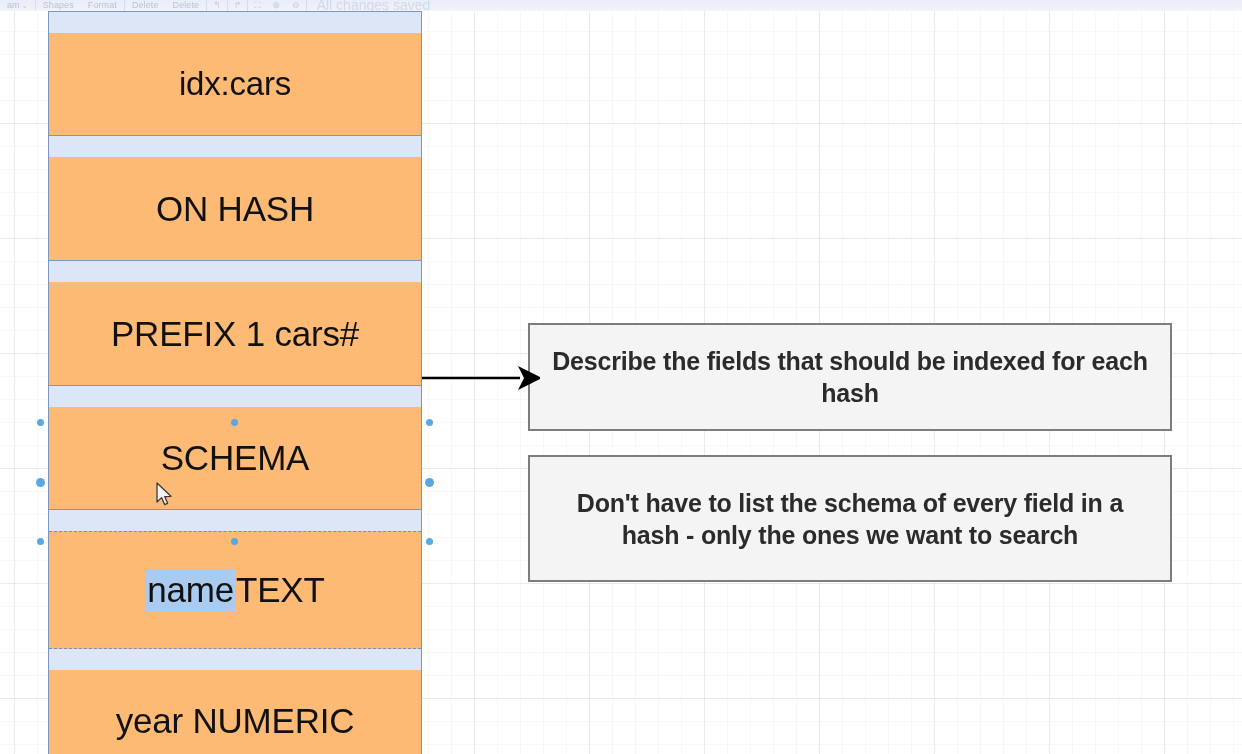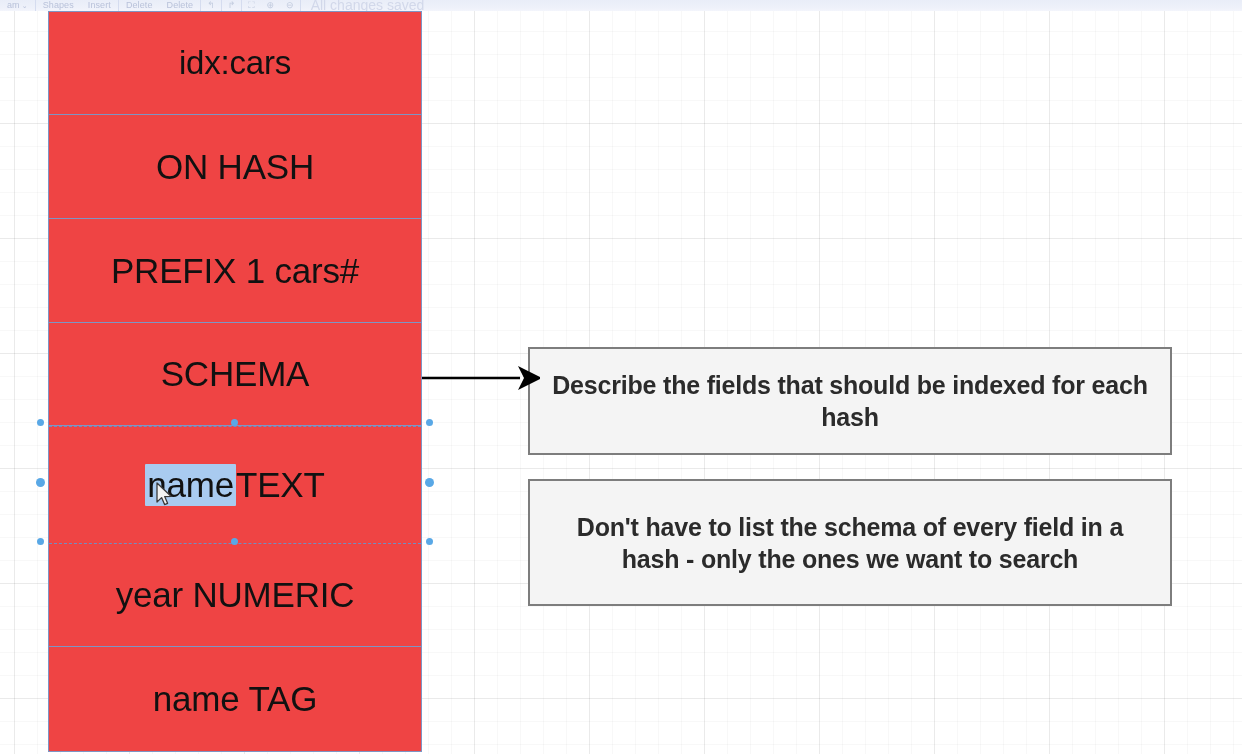--- a/index.html
+++ b/index.html
@@ -88,29 +88,30 @@
     left: 48px;
     top: 11px;
     width: 374px;
     z-index: 10;
     border: 1.6px solid #7e95c4;
     box-sizing: border-box;
     background: #dce6f7;
   }
   .idx-cell {
     box-sizing: border-box;
-    background: #ef4444;
+    background: #fdba74;
     color: #111111;
     display: flex;
     align-items: center;
     justify-content: center;
     font-size: 35px;
     letter-spacing: -0.2px;
     border-bottom: 1.6px solid #7e95c4;
     text-align: center;
+    margin-top: 21px;
   }
   .idx-cell:last-child { border-bottom: none; }
 
   .idx-cell.r0 { height: 103px; font-size: 33px; }
   .idx-cell.r1 { height: 104px; }
   .idx-cell.r2 { height: 104px; }
   .idx-cell.r3 { height: 103px; }
   .idx-cell.r5 { height: 103px; }
   .idx-cell.r6 { height: 104px; }
 
@@ -162,39 +163,38 @@
     font-weight: bold;
     font-size: 25px;
     line-height: 1.28;
     display: flex;
     align-items: center;
     justify-content: center;
     text-align: center;
     padding: 6px 16px;
     z-index: 15;
     letter-spacing: -0.2px;
-    margin-top: 24px;
   }
   #note-1 { left: 528px; top: 323px; width: 644px; height: 108px; }
   #note-2 { left: 528px; top: 455px; width: 644px; height: 127px; text-align: center; }
 </style>
 </head>
 <body>
 
 <div id="app">
 
   <div id="canvas"></div>
 
   <div id="toolbar">
     <div class="tb-item">
       <span>am</span><span class="tb-caret">⌄</span>
     </div>
     <div class="tb-sep"></div>
     <div class="tb-item">Shapes</div>
-    <div class="tb-item">Insert</div>
+    <div class="tb-item">Format</div>
     <div class="tb-sep"></div>
     <div class="tb-item">Delete</div>
     <div class="tb-item">Delete</div>
     <div class="tb-sep"></div>
     <div class="tb-icon">↰</div>
     <div class="tb-sep"></div>
     <div class="tb-icon">↱</div>
     <div class="tb-sep"></div>
     <div class="tb-icon">⛶</div>
     <div class="tb-icon">⊕</div>

